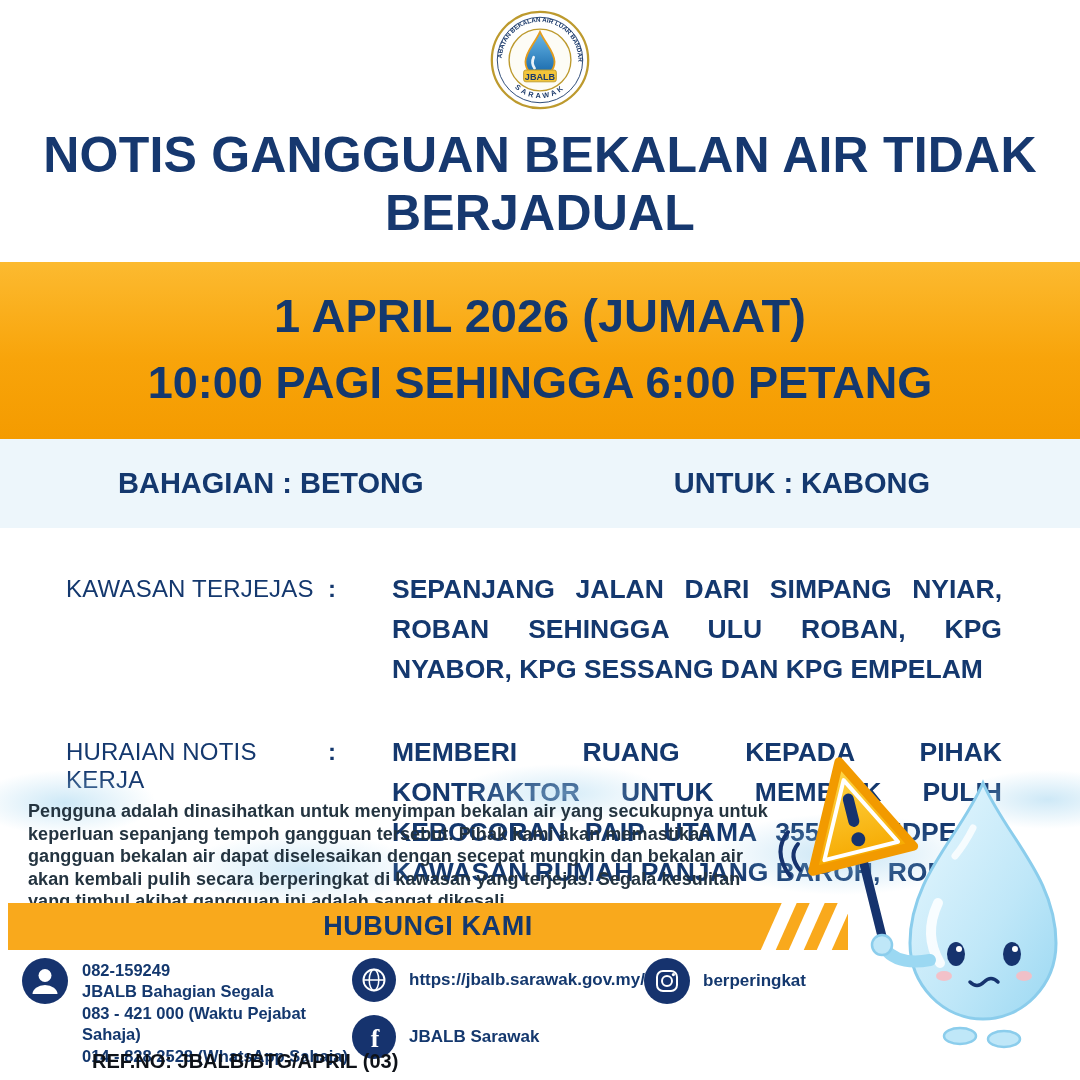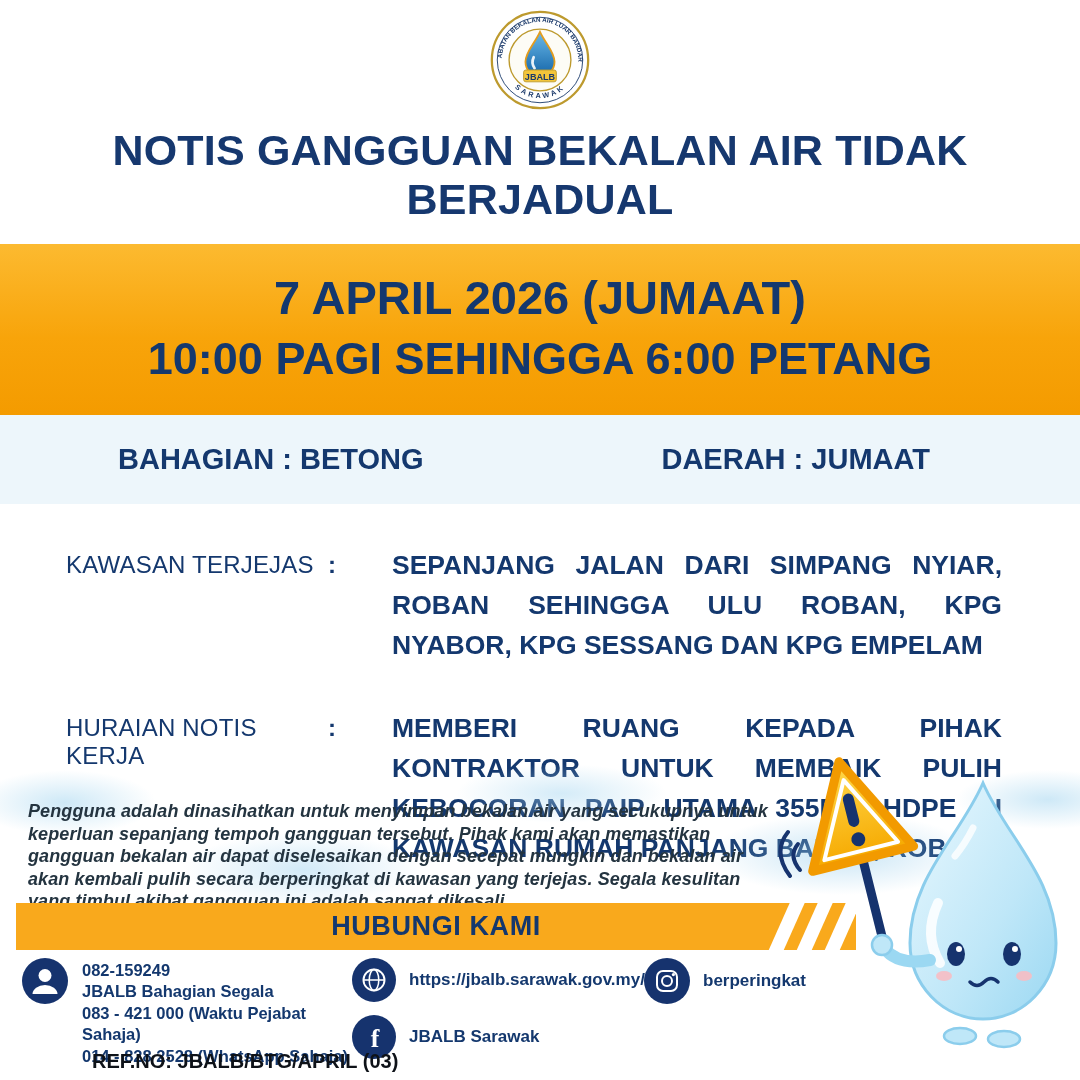--- a/index.html
+++ b/index.html
@@ -2,50 +2,50 @@
 <html><head>
 <meta charset="utf-8">
 <style>
   * { margin:0; padding:0; box-sizing:border-box; }
   html,body { width:1080px; height:1080px; background:#fff;
     font-family:"Liberation Sans","DejaVu Sans",sans-serif; }
   .canvas { position:relative; width:1080px; height:1080px; overflow:hidden; background:#fff; }
 
   .logo-wrap { display:flex; justify-content:center; padding-top:10px; }
 
-  .title { margin-top:16px; text-align:center; font-size:43px; font-weight:bold;
+  .title { margin-top:16px; text-align:center; font-size:50px; font-weight:bold;
     color:#16386f; letter-spacing:0.2px; }
 
   .banner { margin-top:20px; text-align:center; padding:26px 0 30px; color:#14386e;
     background:linear-gradient(180deg,#fcba30 0%,#f8a40a 55%,#f49b00 100%); }
   .banner-line1 { font-size:47px; font-weight:bold; }
-  .banner-line2 { font-size:45px; font-weight:bold; margin-top:8px; }
+  .banner-line2 { font-size:45px; font-weight:bold; margin-top:14px; }
 
   .region-row { display:flex; justify-content:space-between; background:#edf6fb;
     padding:28px 150px 28px 118px; color:#14386e; font-size:29px; font-weight:bold;gap:40px; }
 
   .details { margin-top:42px; }
   .detail-row { display:flex; padding:0 78px 0 66px; margin-bottom:44px; color:#14386e; }
   .dlabel { width:262px; font-size:24px; font-weight:normal; padding-top:5px; letter-spacing:.2px; }
   .dcolon { width:64px; font-size:24px; font-weight:bold; padding-top:5px; }
   .dvalue { flex:1; font-size:26.5px; font-weight:bold; line-height:1.5; text-align:justify; }
 
   .splash-band { position:absolute; left:0; top:760px; width:1080px; height:152px; z-index:1;
     background:
       radial-gradient(130px 46px at 6% 28%, rgba(165,214,240,.55), transparent 70%),
       radial-gradient(170px 52px at 28% 72%, rgba(155,208,238,.45), transparent 70%),
       radial-gradient(150px 42px at 52% 22%, rgba(170,216,241,.5), transparent 70%),
       radial-gradient(190px 58px at 78% 62%, rgba(146,203,235,.5), transparent 70%),
       radial-gradient(130px 42px at 97% 26%, rgba(165,214,240,.55), transparent 70%);
   }
   .advisory { position:absolute; left:28px; top:800px; width:756px; z-index:2;
-    font-size:18px; font-style:italic; font-weight:600; color:#243440;
+    font-size:18px; font-weight:600; color:#243440;
     line-height:1.25; letter-spacing:.1px; }
 
-  .contact-bar { position:absolute; left:16px; top:903px; width:840px; height:47px;
+  .contact-bar { position:absolute; left:8px; top:903px; width:840px; height:47px;
     background:#f9a91c; display:flex; align-items:center; justify-content:center;
     color:#14386e; font-size:27px; font-weight:bold; letter-spacing:.6px; z-index:2; overflow:hidden; }
   .stripe { position:absolute; top:-4px; height:56px; width:15px; background:#fff; transform:skewX(-24deg); }
   .s1 { right:62px; } .s2 { right:34px; } .s3 { right:6px; }
 
   .contact-grid { position:absolute; left:0; top:958px; width:1080px; display:flex;
     align-items:flex-start; z-index:2; }
   .cg-col1 { display:flex; margin-left:22px; width:330px; }
   .icon-circle { width:46px; height:46px; flex:0 0 46px; }
   .phone-lines { margin-left:14px; color:#14386e; font-size:16.5px; font-weight:bold;
@@ -88,27 +88,27 @@
       <path d="M55 24 C49 37 39 46 39 57 a16 16 0 0 0 32 0 C71 46 61 37 55 24 Z" fill="url(#dropLg)" stroke="#e39c1e" stroke-width="2"></path>
       <path d="M48 52 q-3 6 1 12" stroke="#fff" stroke-width="3" fill="none" stroke-linecap="round" opacity=".9"></path>
       <rect x="37" y="66" width="36" height="13" rx="2.5" fill="#f3c53a" stroke="#bd9a2e" stroke-width="1"></rect>
       <text x="55" y="76.5" font-size="10" font-weight="bold" fill="#1b3a6b" text-anchor="middle">JBALB</text>
     </svg>
   </div>
 
   <h1 class="title">NOTIS GANGGUAN BEKALAN AIR TIDAK BERJADUAL</h1>
 
   <div class="banner">
-    <div class="banner-line1">7 APRIL 2026 (JUMAAT)</div>
+    <div class="banner-line1">1 APRIL 2026 (JUMAAT)</div>
     <div class="banner-line2">10:00 PAGI SEHINGGA 6:00 PETANG</div>
   </div>
 
   <div class="region-row">
     <div>BAHAGIAN : BETONG</div>
-    <div>DAERAH : JUMAAT</div>
+    <div>UNTUK : KABONG</div>
   </div>
 
   <div class="details">
     <div class="detail-row">
       <div class="dlabel">KAWASAN TERJEJAS</div>
       <div class="dcolon">:</div>
       <div class="dvalue">SEPANJANG JALAN DARI SIMPANG NYIAR, ROBAN SEHINGGA ULU ROBAN, KPG NYABOR, KPG SESSANG DAN KPG EMPELAM</div>
     </div>
     <div class="detail-row">
       <div class="dlabel">HURAIAN NOTIS KERJA</div>

